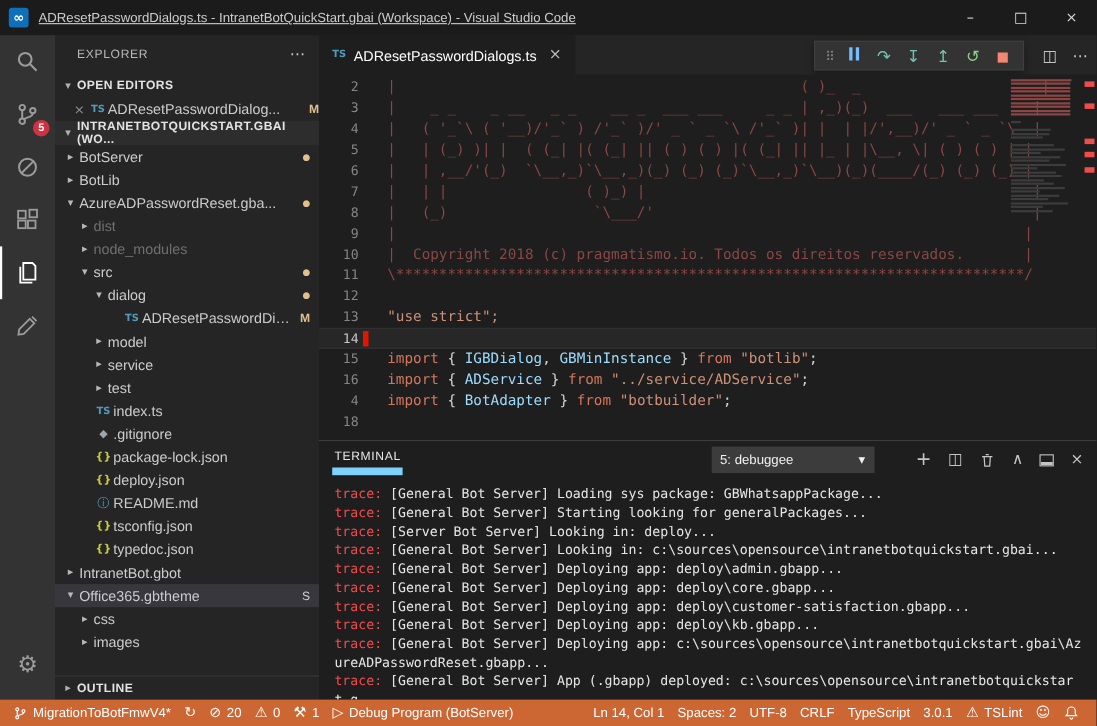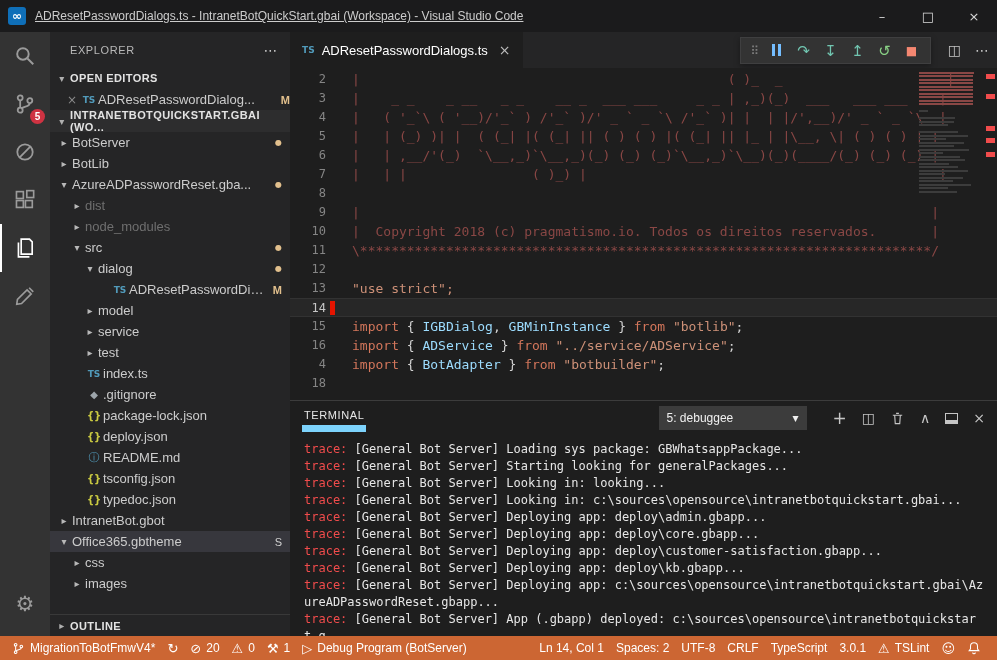--- a/index.html
+++ b/index.html
@@ -90,21 +90,21 @@
   .minimap { position:absolute; top:2px; right:14px; width:68px; bottom:0; }
   .mm-line { height:2px; margin:1.5px 4px; background:#3c3c3c; }
   .mm-red { background:#8a4745; }
   .ruler { position:absolute; top:0; right:0; width:14px; bottom:0; }
   .ruler-mark { position:absolute; right:2px; width:9px; height:5px; background:#f14c4c; }
 
   
   .panel { height:236px; flex:0 0 236px; background:#1e1e1e; border-top:1px solid #3c3c3c; display:flex; flex-direction:column; }
   .panel-header { height:34px; flex:0 0 34px; display:flex; align-items:center; padding:0 12px; }
   .panel-tab { font-size:11px; letter-spacing:.6px; color:#e7e7e7; border-bottom:7px solid #7dd3fc; padding:4px 2px; }
-  .panel-right { margin-left:auto; display:flex; align-items:center; gap:20px; color:#c5c5c5;padding-left:32px; }
+  .panel-right { margin-left:auto; display:flex; align-items:center; gap:32px; color:#c5c5c5;padding-left:32px; }
   .term-select { min-width:148px; height:24px; background:#3c3c3c; color:#f0f0f0; font-size:12px; display:flex; align-items:center;
                  justify-content:space-between; padding:0 8px; margin-right:6px; }
   .panel-icon { font-size:14px; display:flex; align-items:center; }
   .panel-icon .plus { font-size:17px; }
   .panelbox { width:13px; height:11px; border:1px solid currentColor; box-shadow: inset 0 -3px 0 currentColor; display:inline-block; }
   .term-out { padding:6px 12px 0 14px; font-family:"DejaVu Sans Mono", monospace; font-size:12px; line-height:17px; overflow:hidden; flex:1; }
   .term-line { white-space:pre-wrap; word-break:break-all; }
   .term-level { color:#f14c4c; }
   .term-text { color:#e6e6e6; }
 
@@ -357,21 +357,21 @@
       </div>
 
       <div class="editor">
         <div class="code-lines">
             <div class="code-line"><span class="gutter">2</span><span class="ltext"><span class="tok-banner">|                                               ( )_  _                     |</span></span></div>
             <div class="code-line"><span class="gutter">3</span><span class="ltext"><span class="tok-banner">|    _ _    _ __   _ _    __ _  ___ ___     _ _ | ,_)(_)  ___   ___ ___    |</span></span></div>
             <div class="code-line"><span class="gutter">4</span><span class="ltext"><span class="tok-banner">|   ( '_`\ ( '__)/'_` ) /'_` )/' _ ` _ `\ /'_` )| |  | |/',__)/' _ ` _ `\  |</span></span></div>
             <div class="code-line"><span class="gutter">5</span><span class="ltext"><span class="tok-banner">|   | (_) )| |  ( (_| |( (_| || ( ) ( ) |( (_| || |_ | |\__, \| ( ) ( ) | |</span></span></div>
             <div class="code-line"><span class="gutter">6</span><span class="ltext"><span class="tok-banner">|   | ,__/'(_)  `\__,_)`\__,_)(_) (_) (_)`\__,_)`\__)(_)(____/(_) (_) (_) |</span></span></div>
             <div class="code-line"><span class="gutter">7</span><span class="ltext"><span class="tok-banner">|   | |                ( )_) |                                             |</span></span></div>
-            <div class="code-line"><span class="gutter">8</span></div>
+            <div class="code-line"><span class="gutter">8</span><span class="ltext"><span class="tok-banner">|   (_)                 `\___/'                                            |</span></span></div>
             <div class="code-line"><span class="gutter">9</span><span class="ltext"><span class="tok-banner">|                                                                         |</span></span></div>
             <div class="code-line"><span class="gutter">10</span><span class="ltext"><span class="tok-banner">|  Copyright 2018 (c) pragmatismo.io. Todos os direitos reservados.       |</span></span></div>
             <div class="code-line"><span class="gutter">11</span><span class="ltext"><span class="tok-banner">\*************************************************************************/</span></span></div>
             <div class="code-line"><span class="gutter">12</span><span class="ltext"></span></div>
             <div class="code-line"><span class="gutter">13</span><span class="ltext"><span class="tok-str">"use strict";</span></span></div>
             <div class="code-line current"><span class="gutter">14</span><span class="line-marker"></span><span class="ltext"></span></div>
             <div class="code-line"><span class="gutter">15</span><span class="ltext"><span class="tok-kw">import</span><span class="tok-punct"> { </span><span class="tok-ident">IGBDialog</span><span class="tok-punct">, </span><span class="tok-ident">GBMinInstance</span><span class="tok-punct"> } </span><span class="tok-kw">from</span><span class="tok-punct"> </span><span class="tok-str">"botlib"</span><span class="tok-punct">;</span></span></div>
             <div class="code-line"><span class="gutter">16</span><span class="ltext"><span class="tok-kw">import</span><span class="tok-punct"> { </span><span class="tok-ident">ADService</span><span class="tok-punct"> } </span><span class="tok-kw">from</span><span class="tok-punct"> </span><span class="tok-str">"../service/ADService"</span><span class="tok-punct">;</span></span></div>
             <div class="code-line"><span class="gutter">4</span><span class="ltext"><span class="tok-kw">import</span><span class="tok-punct"> { </span><span class="tok-ident">BotAdapter</span><span class="tok-punct"> } </span><span class="tok-kw">from</span><span class="tok-punct"> </span><span class="tok-str">"botbuilder"</span><span class="tok-punct">;</span></span></div>
             <div class="code-line"><span class="gutter">18</span><span class="ltext"></span></div>
@@ -450,21 +450,21 @@
                 </span>
                 <span class="panel-icon">
                   <span class="glyph">×</span>
                 </span>
               </div>
           </div>
         </div>
         <div class="term-out">
             <div class="term-line"><span class="term-level">trace:</span><span class="term-text"> [General Bot Server] Loading sys package: GBWhatsappPackage...</span></div>
             <div class="term-line"><span class="term-level">trace:</span><span class="term-text"> [General Bot Server] Starting looking for generalPackages...</span></div>
-            <div class="term-line"><span class="term-level">trace:</span><span class="term-text"> [General Bot Server] Looking in: looking...</span></div>
+            <div class="term-line"><span class="term-level">trace:</span><span class="term-text"> [Server Bot Server] Looking in: deploy...</span></div>
             <div class="term-line"><span class="term-level">trace:</span><span class="term-text"> [General Bot Server] Looking in: c:\sources\opensource\intranetbotquickstart.gbai...</span></div>
             <div class="term-line"><span class="term-level">trace:</span><span class="term-text"> [General Bot Server] Deploying app: deploy\admin.gbapp...</span></div>
             <div class="term-line"><span class="term-level">trace:</span><span class="term-text"> [General Bot Server] Deploying app: deploy\core.gbapp...</span></div>
             <div class="term-line"><span class="term-level">trace:</span><span class="term-text"> [General Bot Server] Deploying app: deploy\customer-satisfaction.gbapp...</span></div>
             <div class="term-line"><span class="term-level">trace:</span><span class="term-text"> [General Bot Server] Deploying app: deploy\kb.gbapp...</span></div>
             <div class="term-line"><span class="term-level">trace:</span><span class="term-text"> [General Bot Server] Deploying app: c:\sources\opensource\intranetbotquickstart.gbai\AzureADPasswordReset.gbapp...</span></div>
             <div class="term-line"><span class="term-level">trace:</span><span class="term-text"> [General Bot Server] App (.gbapp) deployed: c:\sources\opensource\intranetbotquickstart.g</span></div>
           </div>
       </div>
 

